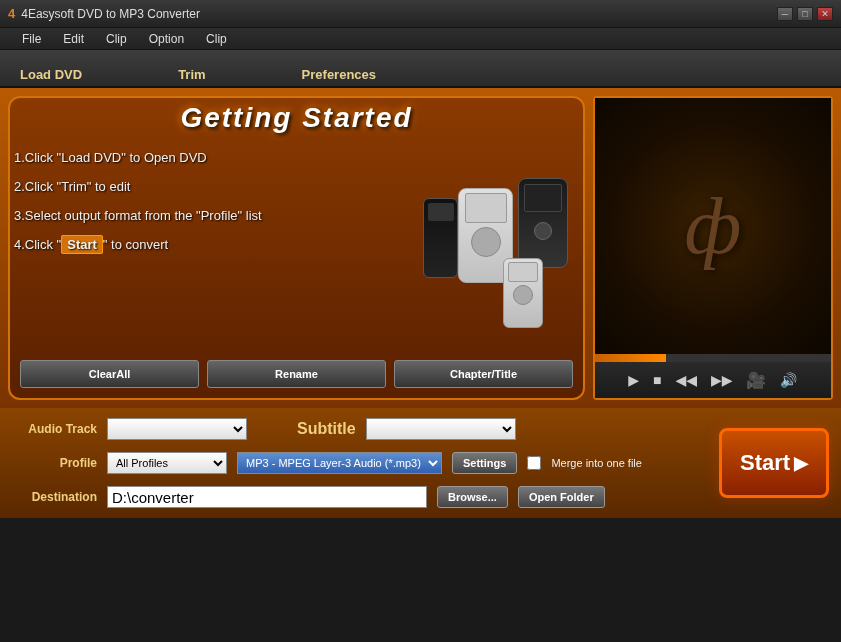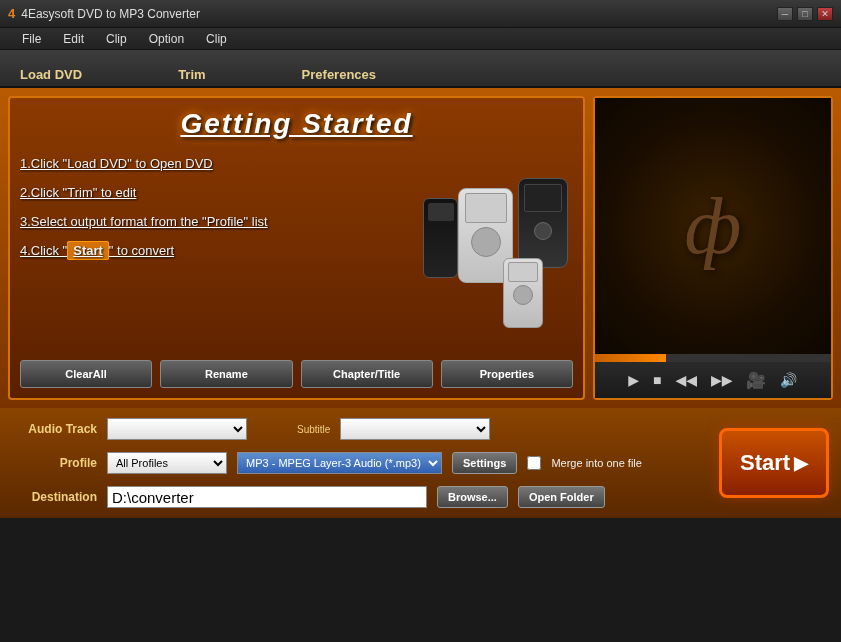--- a/index.html
+++ b/index.html
@@ -91,25 +91,24 @@
       background: linear-gradient(to bottom, #b85a00, #7a3300);
       padding: 8px;
       gap: 8px;
     }
 
     
     #left-panel {
       flex: 1;
       background: linear-gradient(to bottom, #8b3a00, #5a2000);
       border: 2px solid #d4720a;
-      border-radius: 4px;
-      padding: 10px;
+      border-radius: 12px;
+      padding: 4px;
       position: relative;
       overflow: hidden;
-      text-decoration: underline;
     }
     #getting-started-title {
       font-size: 28px;
       font-weight: bold;
       color: #fff;
       text-shadow: 2px 2px 4px #000, 0 0 10px #ff8800;
       font-style: italic;
       letter-spacing: 2px;
       margin-bottom: 16px;
       text-align: center;
@@ -340,22 +339,22 @@
       gap: 4px;
       box-shadow: 0 0 15px #ff440044;
     }
 
     #bottom-wrapper {
       position: relative;
     }
 
     .subtitle-label {
       color: #f0d080;
-      font-size: 10px;
-      font-weight: normal;
+      font-size: 16px;
+      font-weight: bold;
     }
   </style>
 </head>
 <body>
 
 <div id="title-bar">
   <div id="title-bar-left">
     <span style="color:#e08020;font-weight:bold;font-size:13px;">4</span>
     <span>4Easysoft DVD to MP3 Converter</span>
   </div>
@@ -407,21 +406,20 @@
       <div class="device-ipod-mini">
         <div style="width:30px;height:20px;background:#ccc;margin:3px auto;border-radius:2px;border:1px solid #999;"></div>
         <div style="width:20px;height:20px;background:#aaa;border-radius:50%;margin:2px auto;border:1px solid #888;"></div>
       </div>
     </div>
 
     <div id="panel-buttons">
       <button class="panel-btn">ClearAll</button>
       <button class="panel-btn">Rename</button>
       <button class="panel-btn">Chapter/Title</button>
-      <button class="panel-btn">Properties</button>
     </div>
   </div>
 
   <div id="right-panel">
     <div id="video-preview">
       <div class="logo-shape" style="color:#7a5030;font-size:80px;font-family:serif;font-style:italic;opacity:0.7;">ф</div>
     </div>
     <div id="seek-bar">
       <div id="seek-fill"></div>
     </div>

